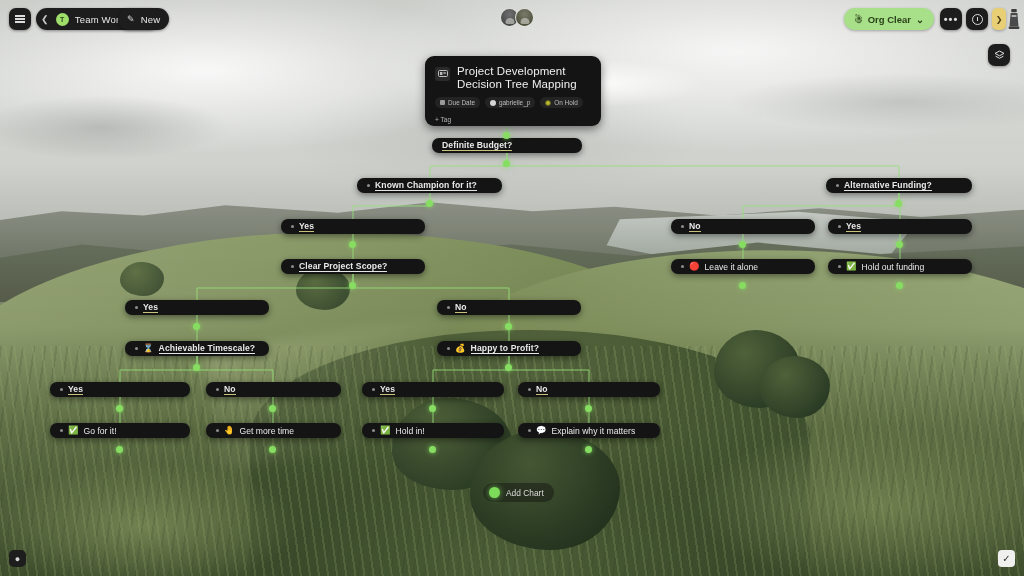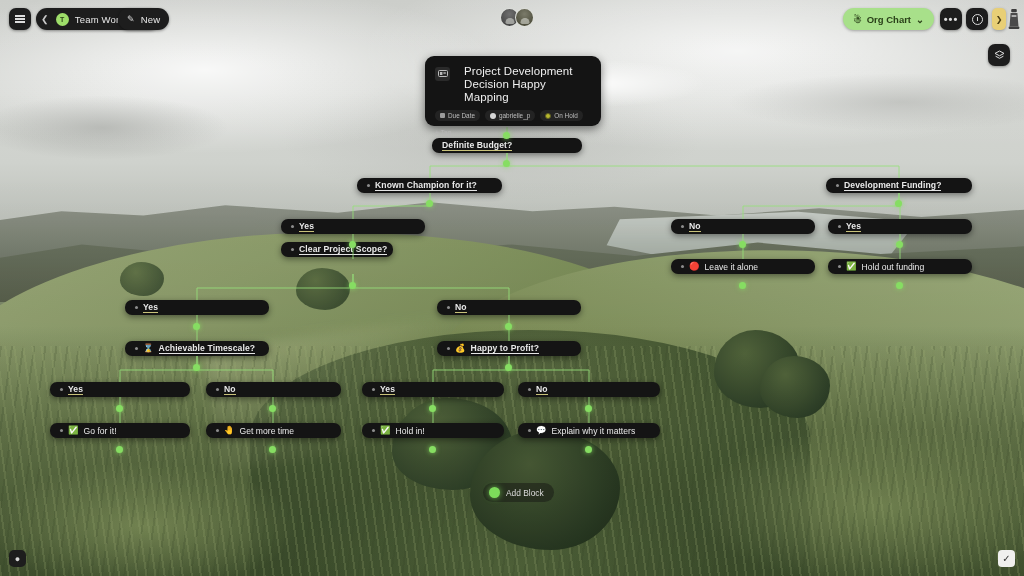--- a/index.html
+++ b/index.html
@@ -184,21 +184,21 @@
   .node .lbl { font-weight:bold; letter-spacing:.1px; }
   .ul-white .lbl { border-bottom:1.2px solid #e4e4e4; padding-bottom:.5px; }
   .ul-olive .lbl { border-bottom:1.6px solid #c9c27a; padding-bottom:.5px; }
   .node.plain .lbl { font-weight:normal; letter-spacing:0; }
 
   .titlecard {
     position:absolute; left:425px; top:56px; width:176px; height:70px;
     background:#141414; border-radius:9px; z-index:26; padding:9px 10px 0 10px;
     box-shadow:0 3px 10px rgba(0,0,0,.5);
   }
-  .titlecard .row1 { display:flex; gap:14px; }
+  .titlecard .row1 { display:flex; gap:7px; }
   .tc-icon {
     width:15px; height:14px; border-radius:3px; flex:none; margin-top:2px;
     background:#2a2a2a; display:flex; align-items:center; justify-content:center;
   }
   .tc-title { font-size:11.5px; line-height:13px; color:#efefef; letter-spacing:.1px; }
   .meta { display:flex; gap:5px; margin-top:6px; }
   .chip {
     display:flex; align-items:center; gap:3px; background:#232323; color:#bdbdbd;
     border-radius:999px; height:11px; padding:0 5px; font-size:6.4px;
   }
@@ -301,21 +301,21 @@
   <div class="row1">
     <div class="tc-icon">
       <svg width="10" height="8" viewBox="0 0 10 8">
           <rect x="0.5" y="0.5" width="9" height="6" rx="1" fill="none" stroke="#bdbdbd" stroke-width="1"></rect>
           <rect x="2" y="2" width="2.4" height="3" fill="#bdbdbd"></rect>
           <rect x="5.4" y="2" width="2.4" height="2" fill="#8f8f8f"></rect>
         </svg>
     </div>
     <div>
       <div class="tc-title">Project Development</div>
-      <div class="tc-title">Decision Happy Mapping</div>
+      <div class="tc-title">Decision Tree Mapping</div>
     </div>
   </div>
   <div class="meta">
     <div class="chip">
       <span class="sq"></span>
       <span>Due Date</span>
     </div>
     <div class="chip">
       <span class="ci"></span>
       <span>gabrielle_p</span>
@@ -331,35 +331,35 @@
 <div id="canvas">
     <div class="node ul-olive" style="left: 432px; top: 138px; width: 150px; height: 15px;">
       <span class="lbl">Definite Budget?</span>
     </div>
     <div class="node ul-white" style="left: 357px; top: 178px; width: 145px; height: 15px;">
       <span class="bullet"></span>
       <span class="lbl">Known Champion for it?</span>
     </div>
     <div class="node ul-white" style="left: 826px; top: 178px; width: 146px; height: 15px;">
       <span class="bullet"></span>
-      <span class="lbl">Development Funding?</span>
+      <span class="lbl">Alternative Funding?</span>
     </div>
     <div class="node ul-olive" style="left: 281px; top: 219px; width: 144px; height: 15px;">
       <span class="bullet"></span>
       <span class="lbl">Yes</span>
     </div>
     <div class="node ul-olive" style="left: 671px; top: 219px; width: 144px; height: 15px;">
       <span class="bullet"></span>
       <span class="lbl">No</span>
     </div>
     <div class="node ul-olive" style="left: 828px; top: 219px; width: 144px; height: 15px;">
       <span class="bullet"></span>
       <span class="lbl">Yes</span>
     </div>
-    <div class="node ul-white" style="left: 281px; top: 242px; width: 112px; height: 15px;">
+    <div class="node ul-white" style="left: 281px; top: 259px; width: 144px; height: 15px;">
       <span class="bullet"></span>
       <span class="lbl">Clear Project Scope?</span>
     </div>
     <div class="node plain" style="left: 671px; top: 259px; width: 144px; height: 15px;">
       <span class="bullet"></span>
       <span class="emo">🔴</span>
       <span class="lbl">Leave it alone</span>
     </div>
     <div class="node plain" style="left: 828px; top: 259px; width: 144px; height: 15px;">
       <span class="bullet"></span>
@@ -417,21 +417,21 @@
     </div>
     <div class="node plain" style="left: 518px; top: 423px; width: 142px; height: 15px;">
       <span class="bullet"></span>
       <span class="emo">💬</span>
       <span class="lbl">Explain why it matters</span>
     </div>
   </div>
 
 <div class="addblock">
   <span class="dot"></span>
-  <span>Add Block</span>
+  <span>Add Chart</span>
 </div>
 
 <div class="topbar">
   <div class="iconbtn hamb">
     <i></i>
   </div>
 
   <div class="pillbtn ws">
     <span class="chev">❮</span>
     <span class="ava">T</span>
@@ -443,21 +443,21 @@
     <span>New</span>
   </div>
 
   <div class="avatars">
     <span class="a"></span>
     <span class="a"></span>
   </div>
 
   <div class="orgchip">
     <span>☃</span>
-    <span>Org Chart</span>
+    <span>Org Clear</span>
     <span>⌄</span>
   </div>
 
   <div class="iconbtn dots">
     <b>•••</b>
   </div>
 
   <div class="iconbtn hist">
     <span class="clk"></span>
   </div>

